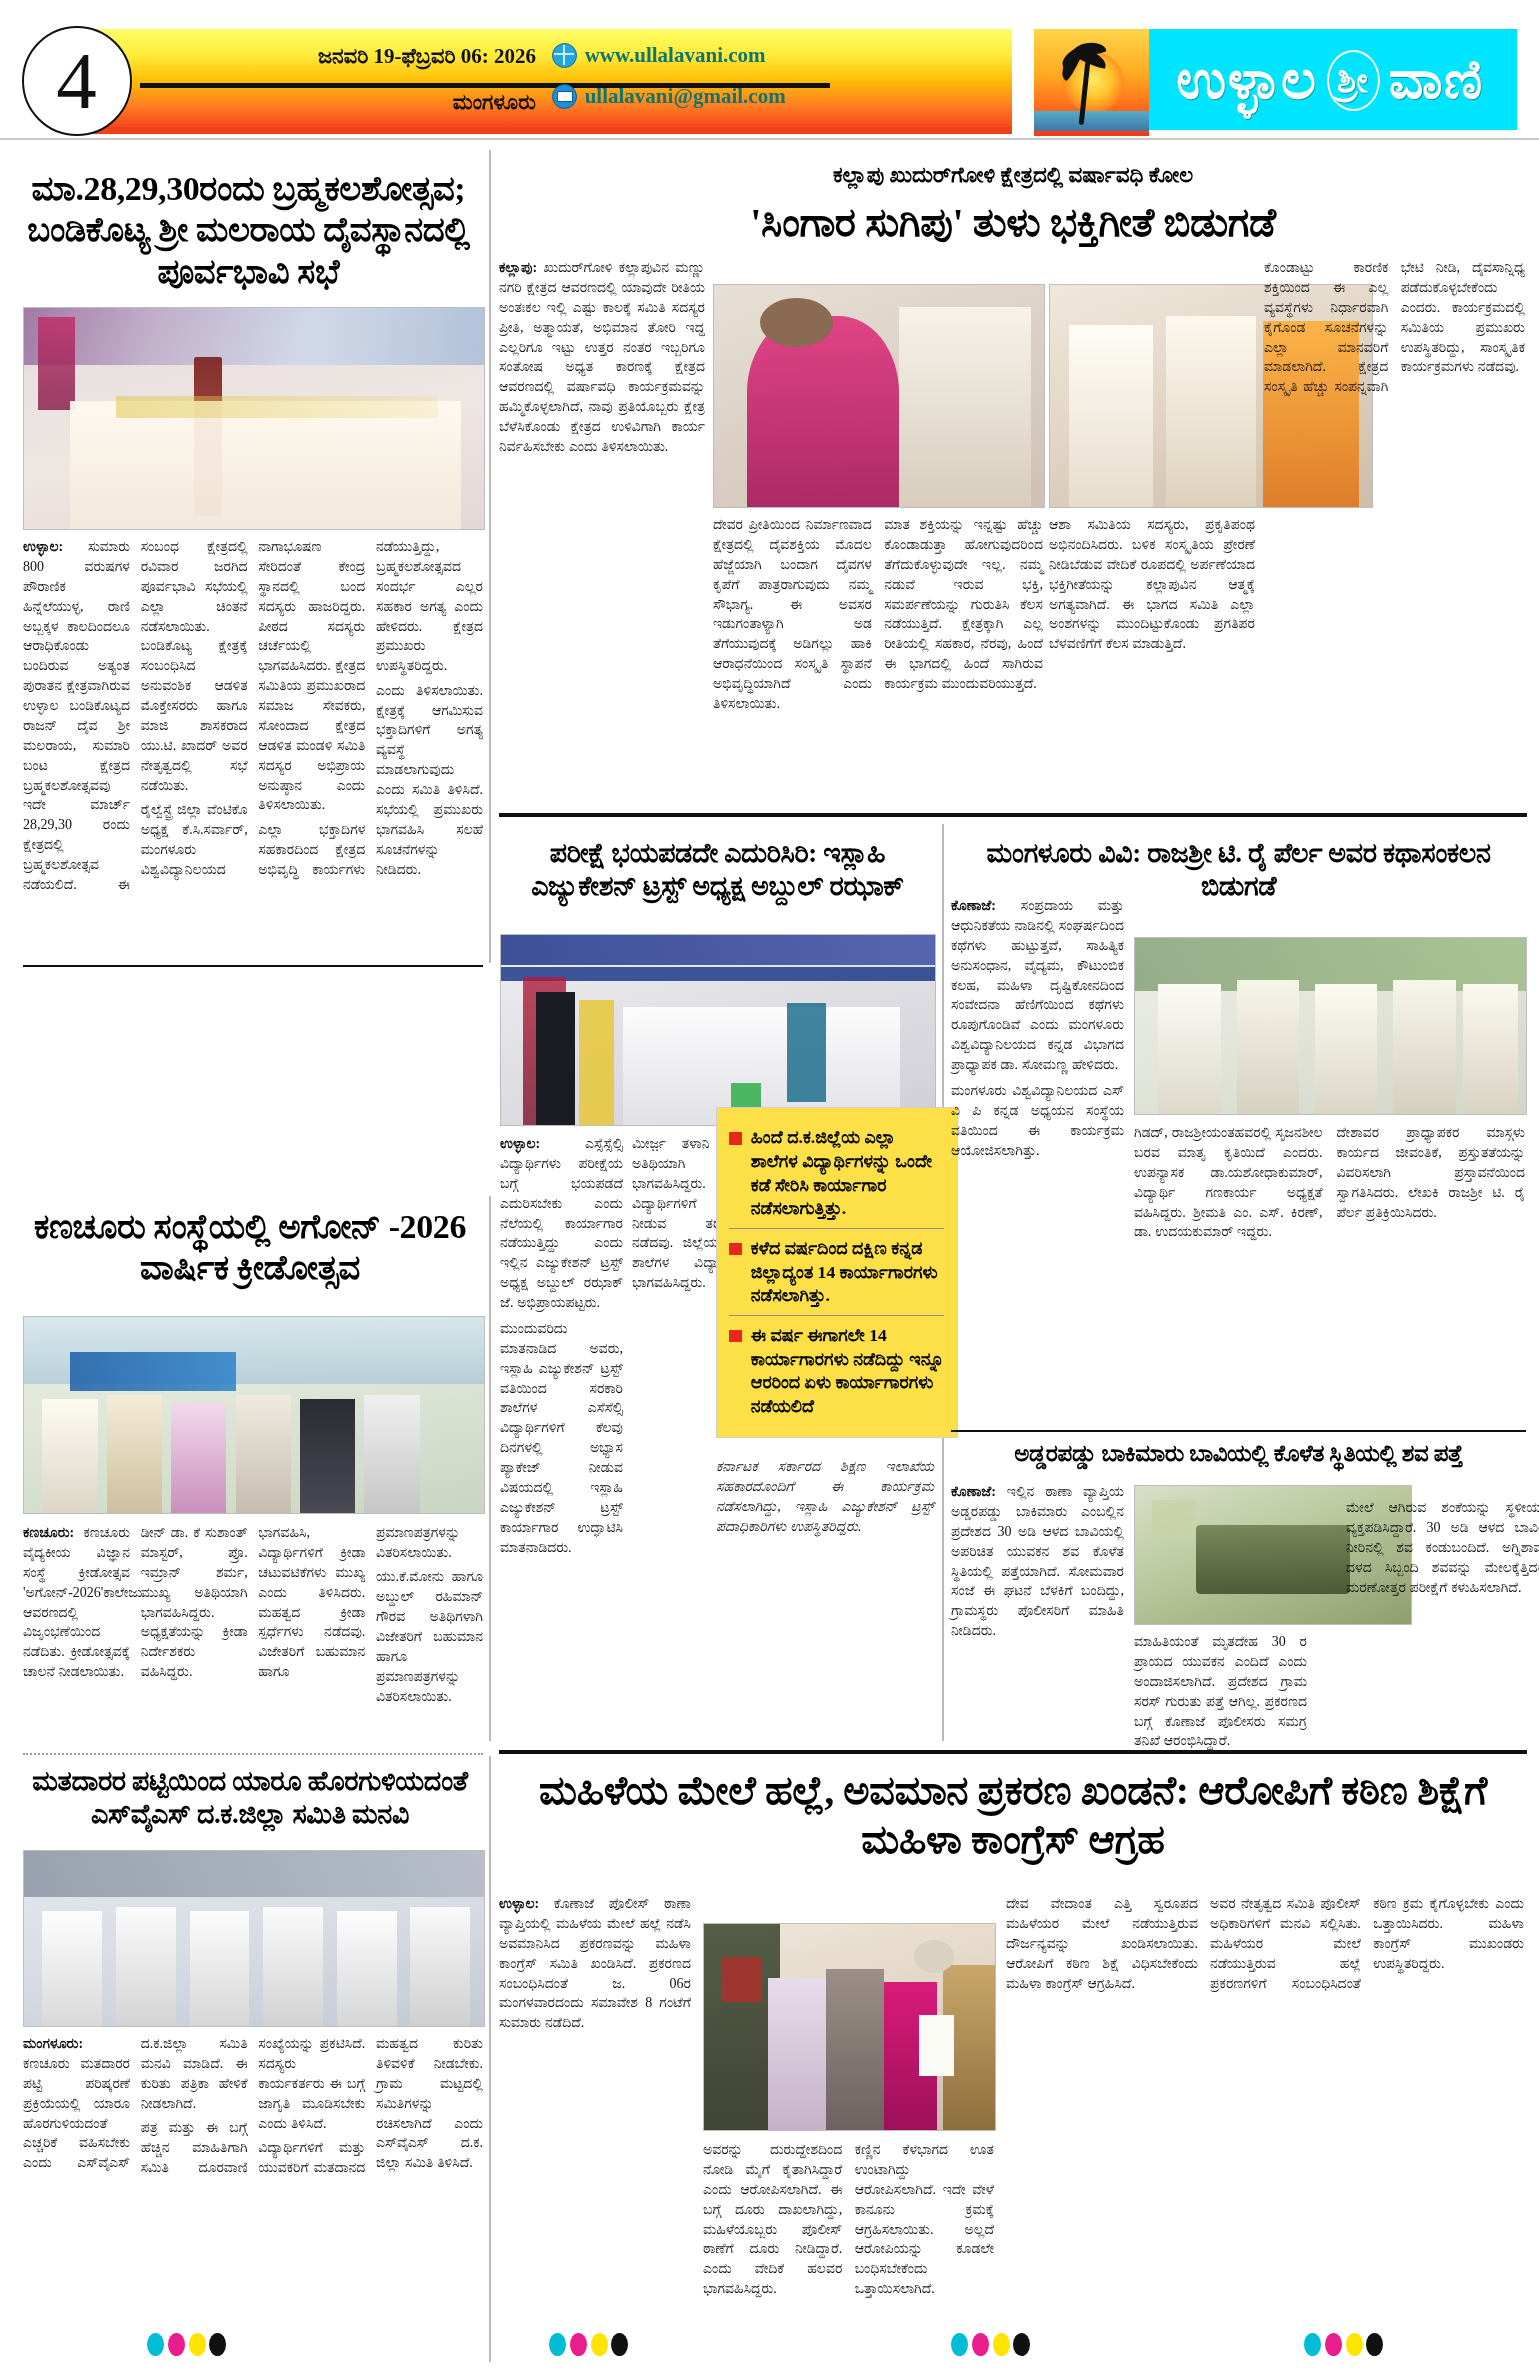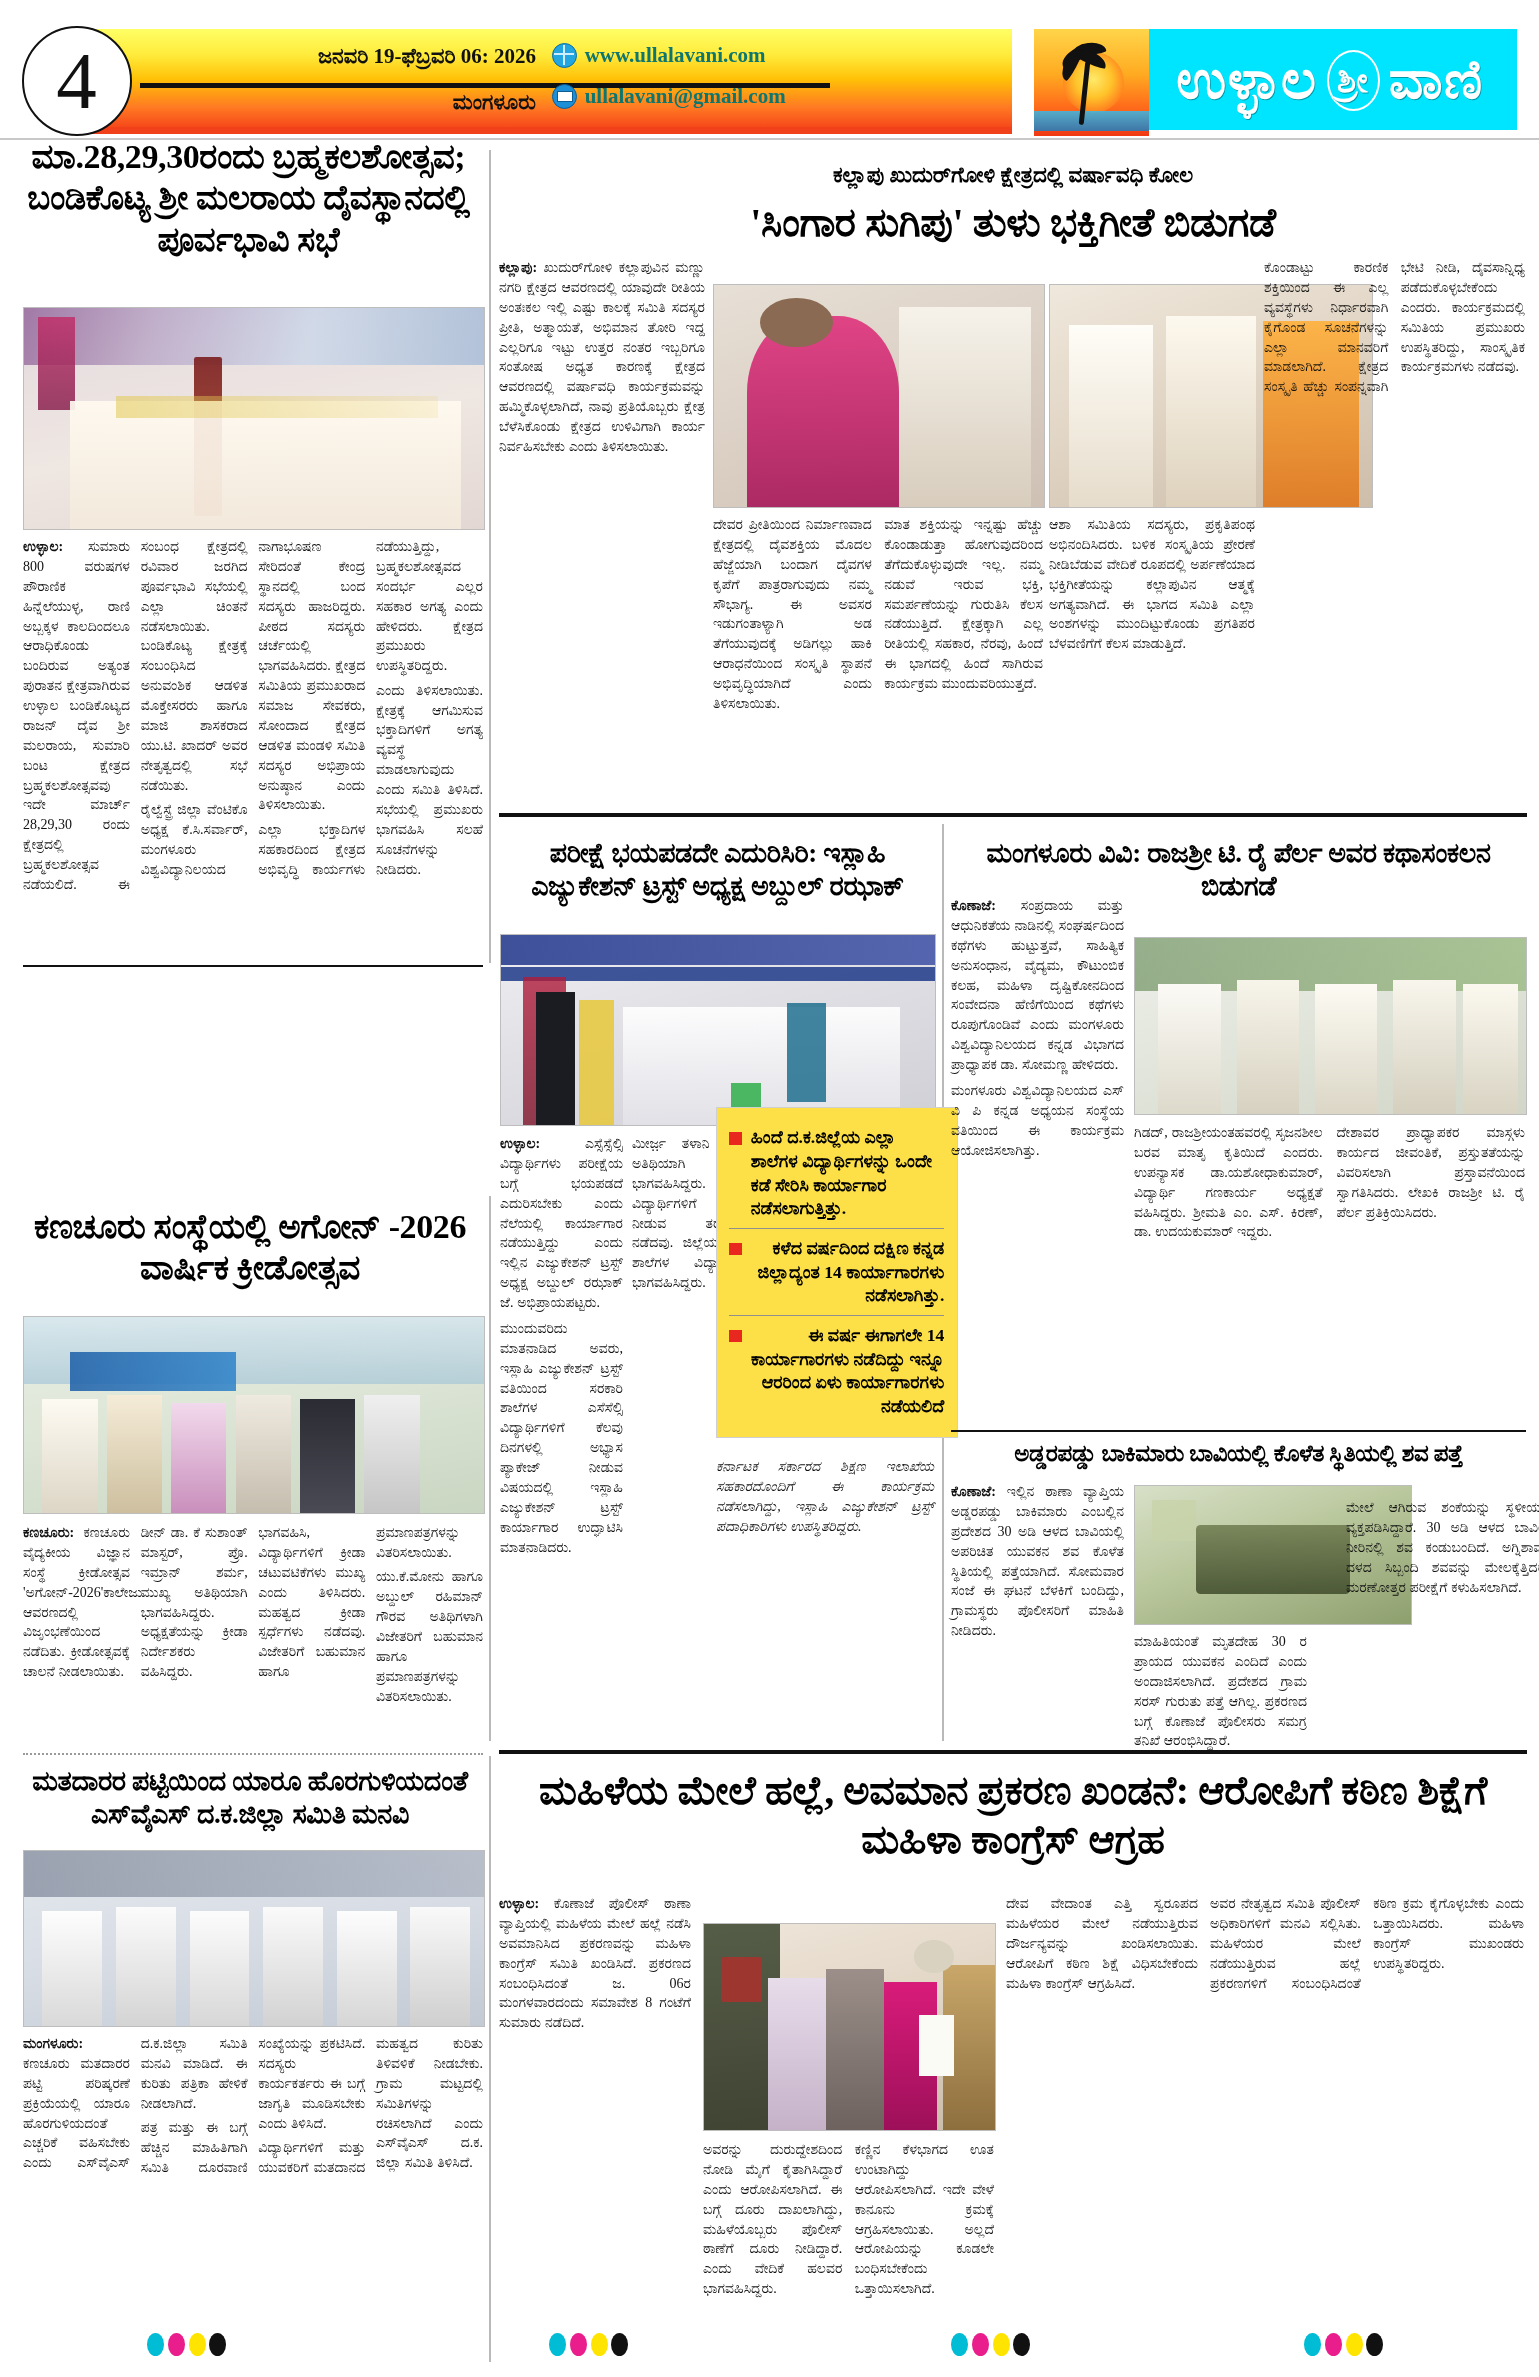--- a/index.html
+++ b/index.html
@@ -106,21 +106,21 @@
   
   .cmyk{position:absolute;display:flex;gap:3.8px;}
   .cmyk i{display:block;width:17px;height:23px;border-radius:50%;}
   .c-c{background:#00bcd4;} .c-m{background:#e91e8c;} .c-y{background:#ffe400;} .c-k{background:#111;}
 
   
   .callout{
     position:absolute;background:#fde047;border:0.8px solid #cfcfcf;padding:10.7px 12.3px;
   }
   .callout .item{display:flex;gap:9.2px;padding:7.7px 0;}
-  .callout .item + .item{border-top:1.5px solid #8f8f8f;text-align:right;}
+  .callout .item + .item{border-top:1.5px solid #8f8f8f;}
   .callout .bul{flex:0 0 auto;width:12.3px;height:12.3px;background:#e8281e;margin-top:6.1px;}
   .callout .txt{
     font-family:"Liberation Serif","DejaVu Serif",serif;font-weight:bold;font-size:17.6px;line-height:1.34;color:#000;
   }
 </style>
 </head>
 <body>
 
 <div class="page">
 
@@ -167,21 +167,21 @@
 
     <div class="mast-bottom-rule"></div>
   </div>
 
   <div class="vrule" style="left:489px;top:150px;height:813px;"></div>
   <div class="vrule" style="left:942px;top:824px;height:621px;"></div>
   <div class="vrule" style="left:942px;top:1442px;height:299px;"></div>
   <div class="vrule" style="left:489px;top:1196px;height:545px;"></div>
   <div class="vrule" style="left:489px;top:1756px;height:606px;"></div>
 
-  <div style="position:absolute;left:18.4px;top:136px;width:460px;">
+  <div style="position:absolute;left:18.4px;top:168px;width:460px;">
     <div class="hl hl-lg" style="text-align:center;">ಮಾ.28,29,30ರಂದು ಬ್ರಹ್ಮಕಲಶೋತ್ಸವ; ಬಂಡಿಕೊಟ್ಯ ಶ್ರೀ ಮಲರಾಯ ದೈವಸ್ಥಾನದಲ್ಲಿ ಪೂರ್ವಭಾವಿ ಸಭೆ</div>
   </div>
 
   <div class="photo" style="left:23px;top:307px;width:460px;height:221px;position:absolute;">
     <div class="ph-grad" style="background:linear-gradient(170deg,#d7c9d8 0%,#e8dfe0 22%,#efe7e2 55%,#e3d7d3 100%);"></div>
     <div style="position:absolute;left:0;top:0;width:100%;height:26%;background:linear-gradient(100deg,#8f5f95 0%,#b6a2c4 28%,#c9d7ea 62%,#9fb7d6 100%);opacity:.75;"></div>
     <div style="position:absolute;left:3%;top:4%;width:8%;height:42%;background:linear-gradient(180deg,#c0306a,#8a2250);opacity:.85;"></div>
     <div style="position:absolute;left:37%;top:22%;width:6%;height:72%;background:linear-gradient(180deg,#7a1d1d,#b04a2a);opacity:.9;border-radius:2.3px;"></div>
     <div style="position:absolute;left:10%;bottom:0;width:85%;height:58%;background:linear-gradient(180deg,rgba(255,250,240,.92),rgba(243,233,220,.96));"></div>
     <div style="position:absolute;left:20%;top:40%;width:70%;height:10%;background:linear-gradient(90deg,rgba(226,200,80,.55),rgba(226,200,80,.15));"></div>

